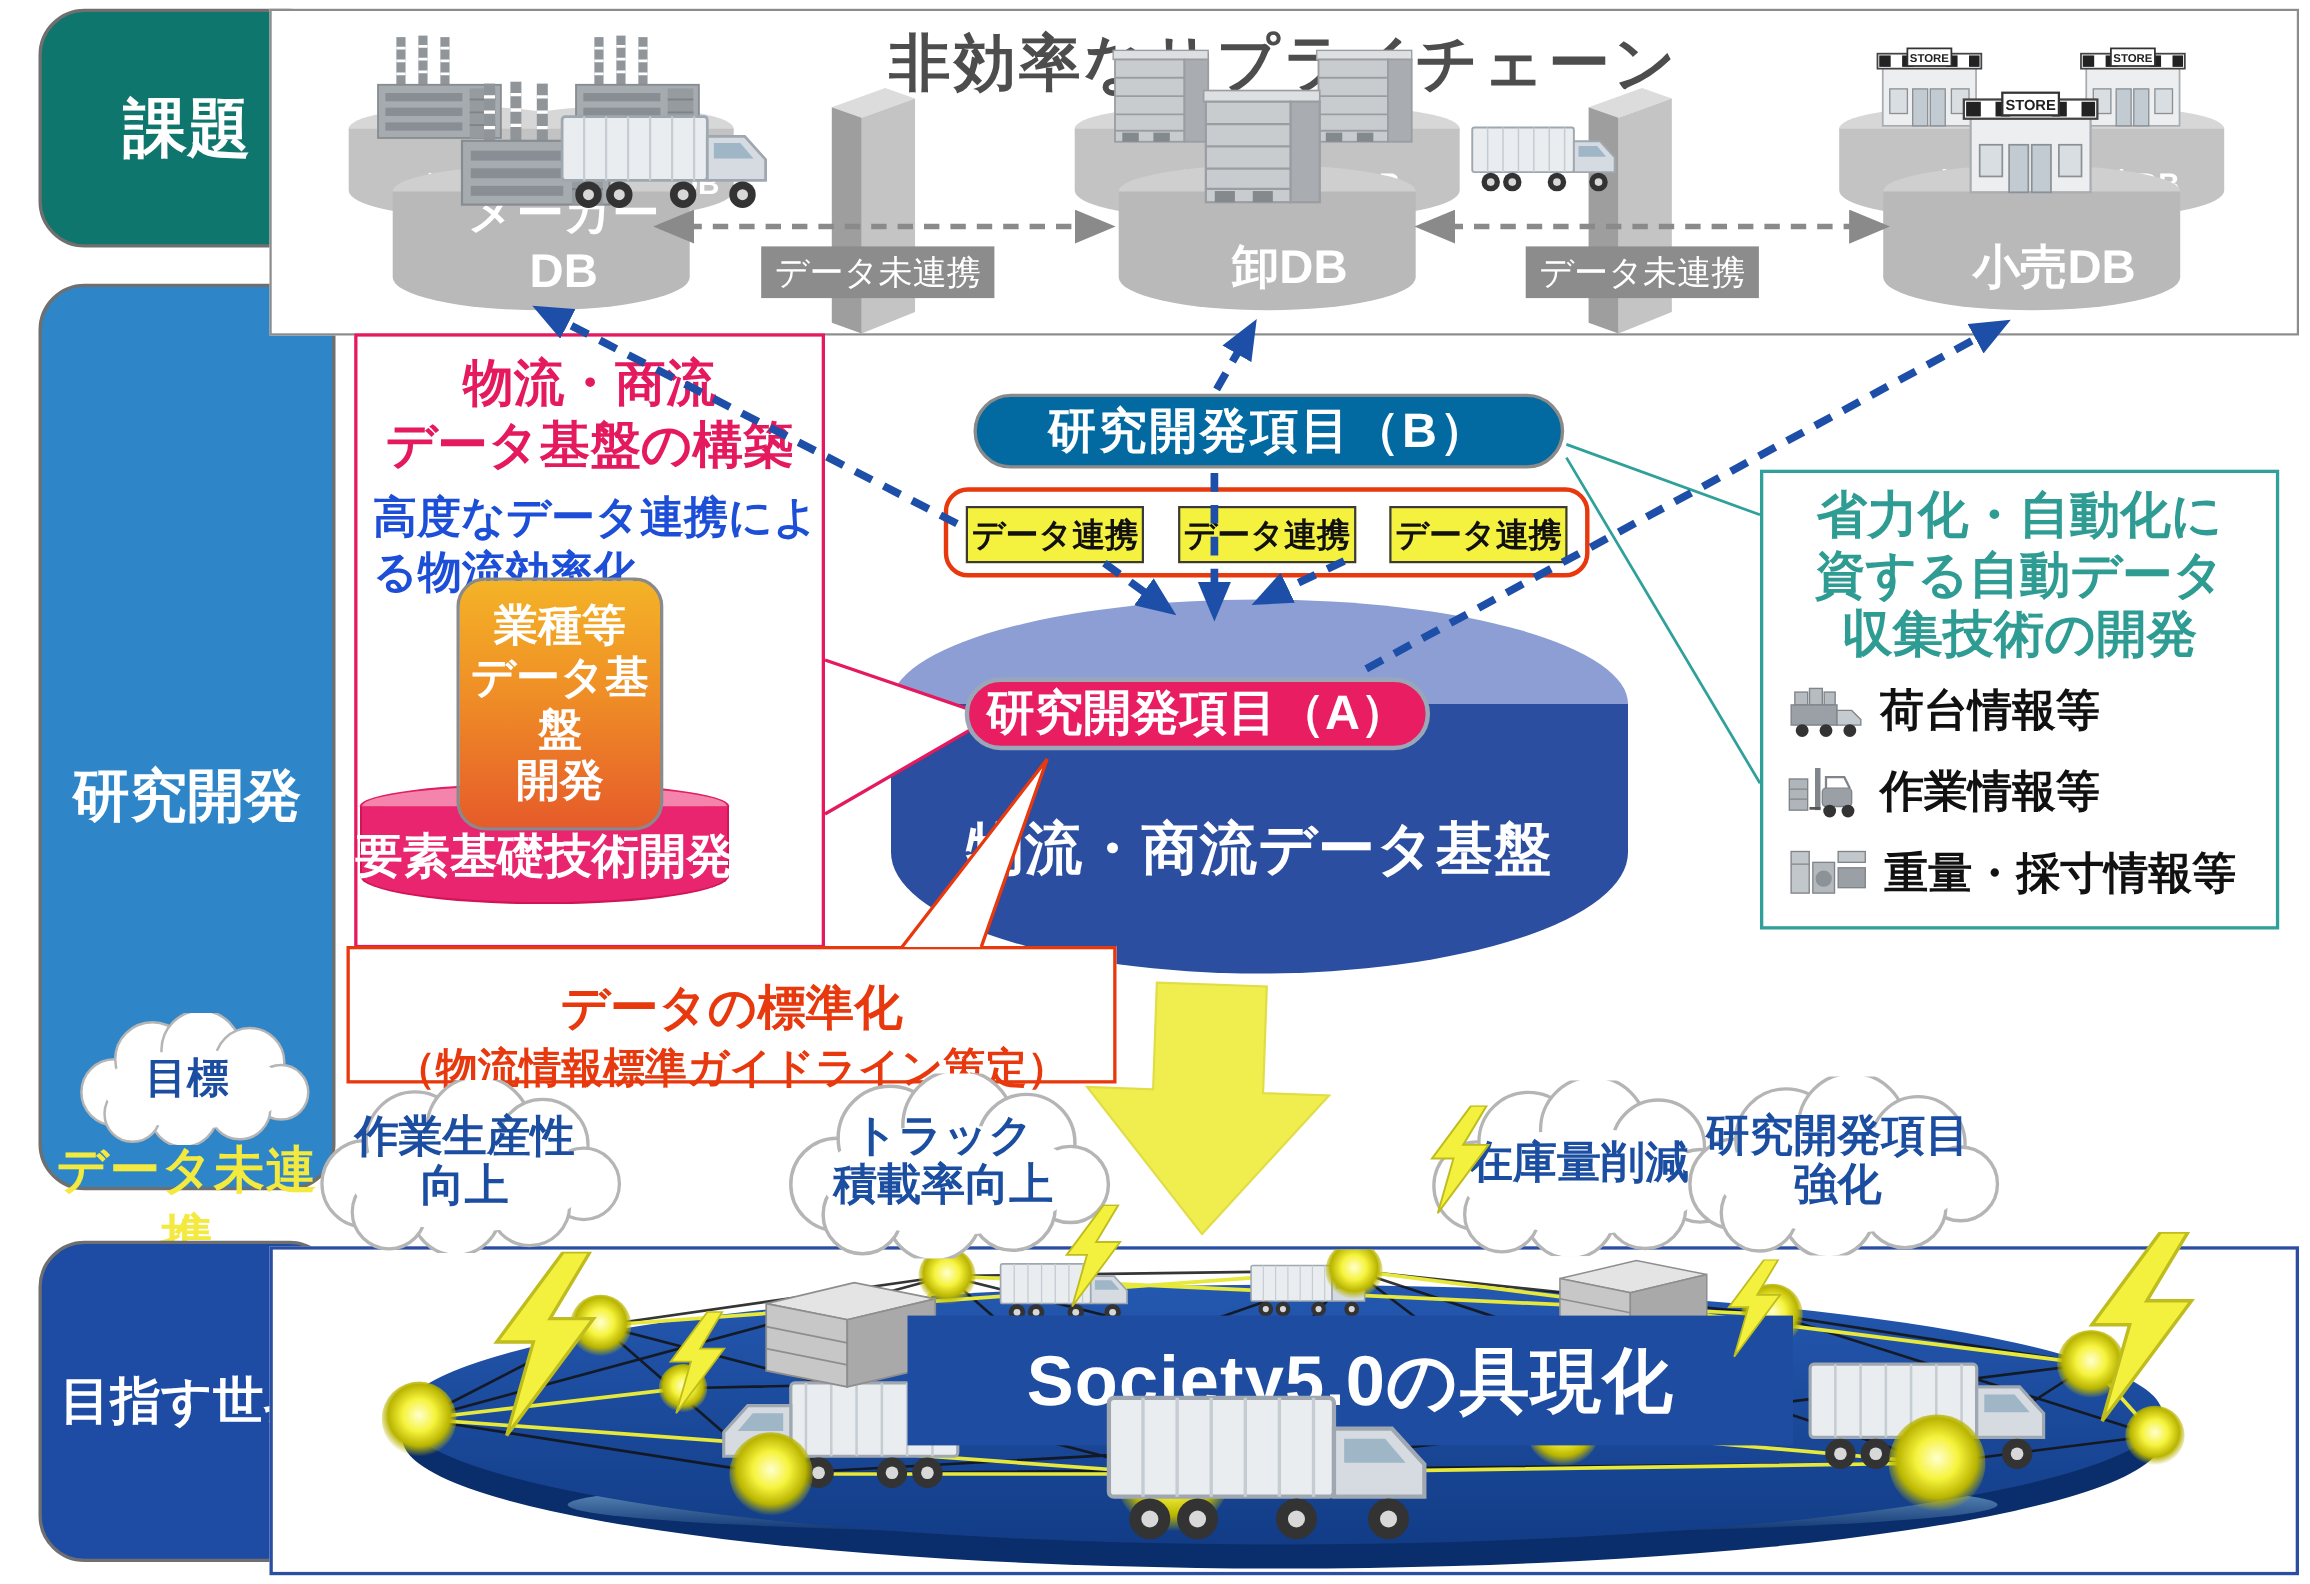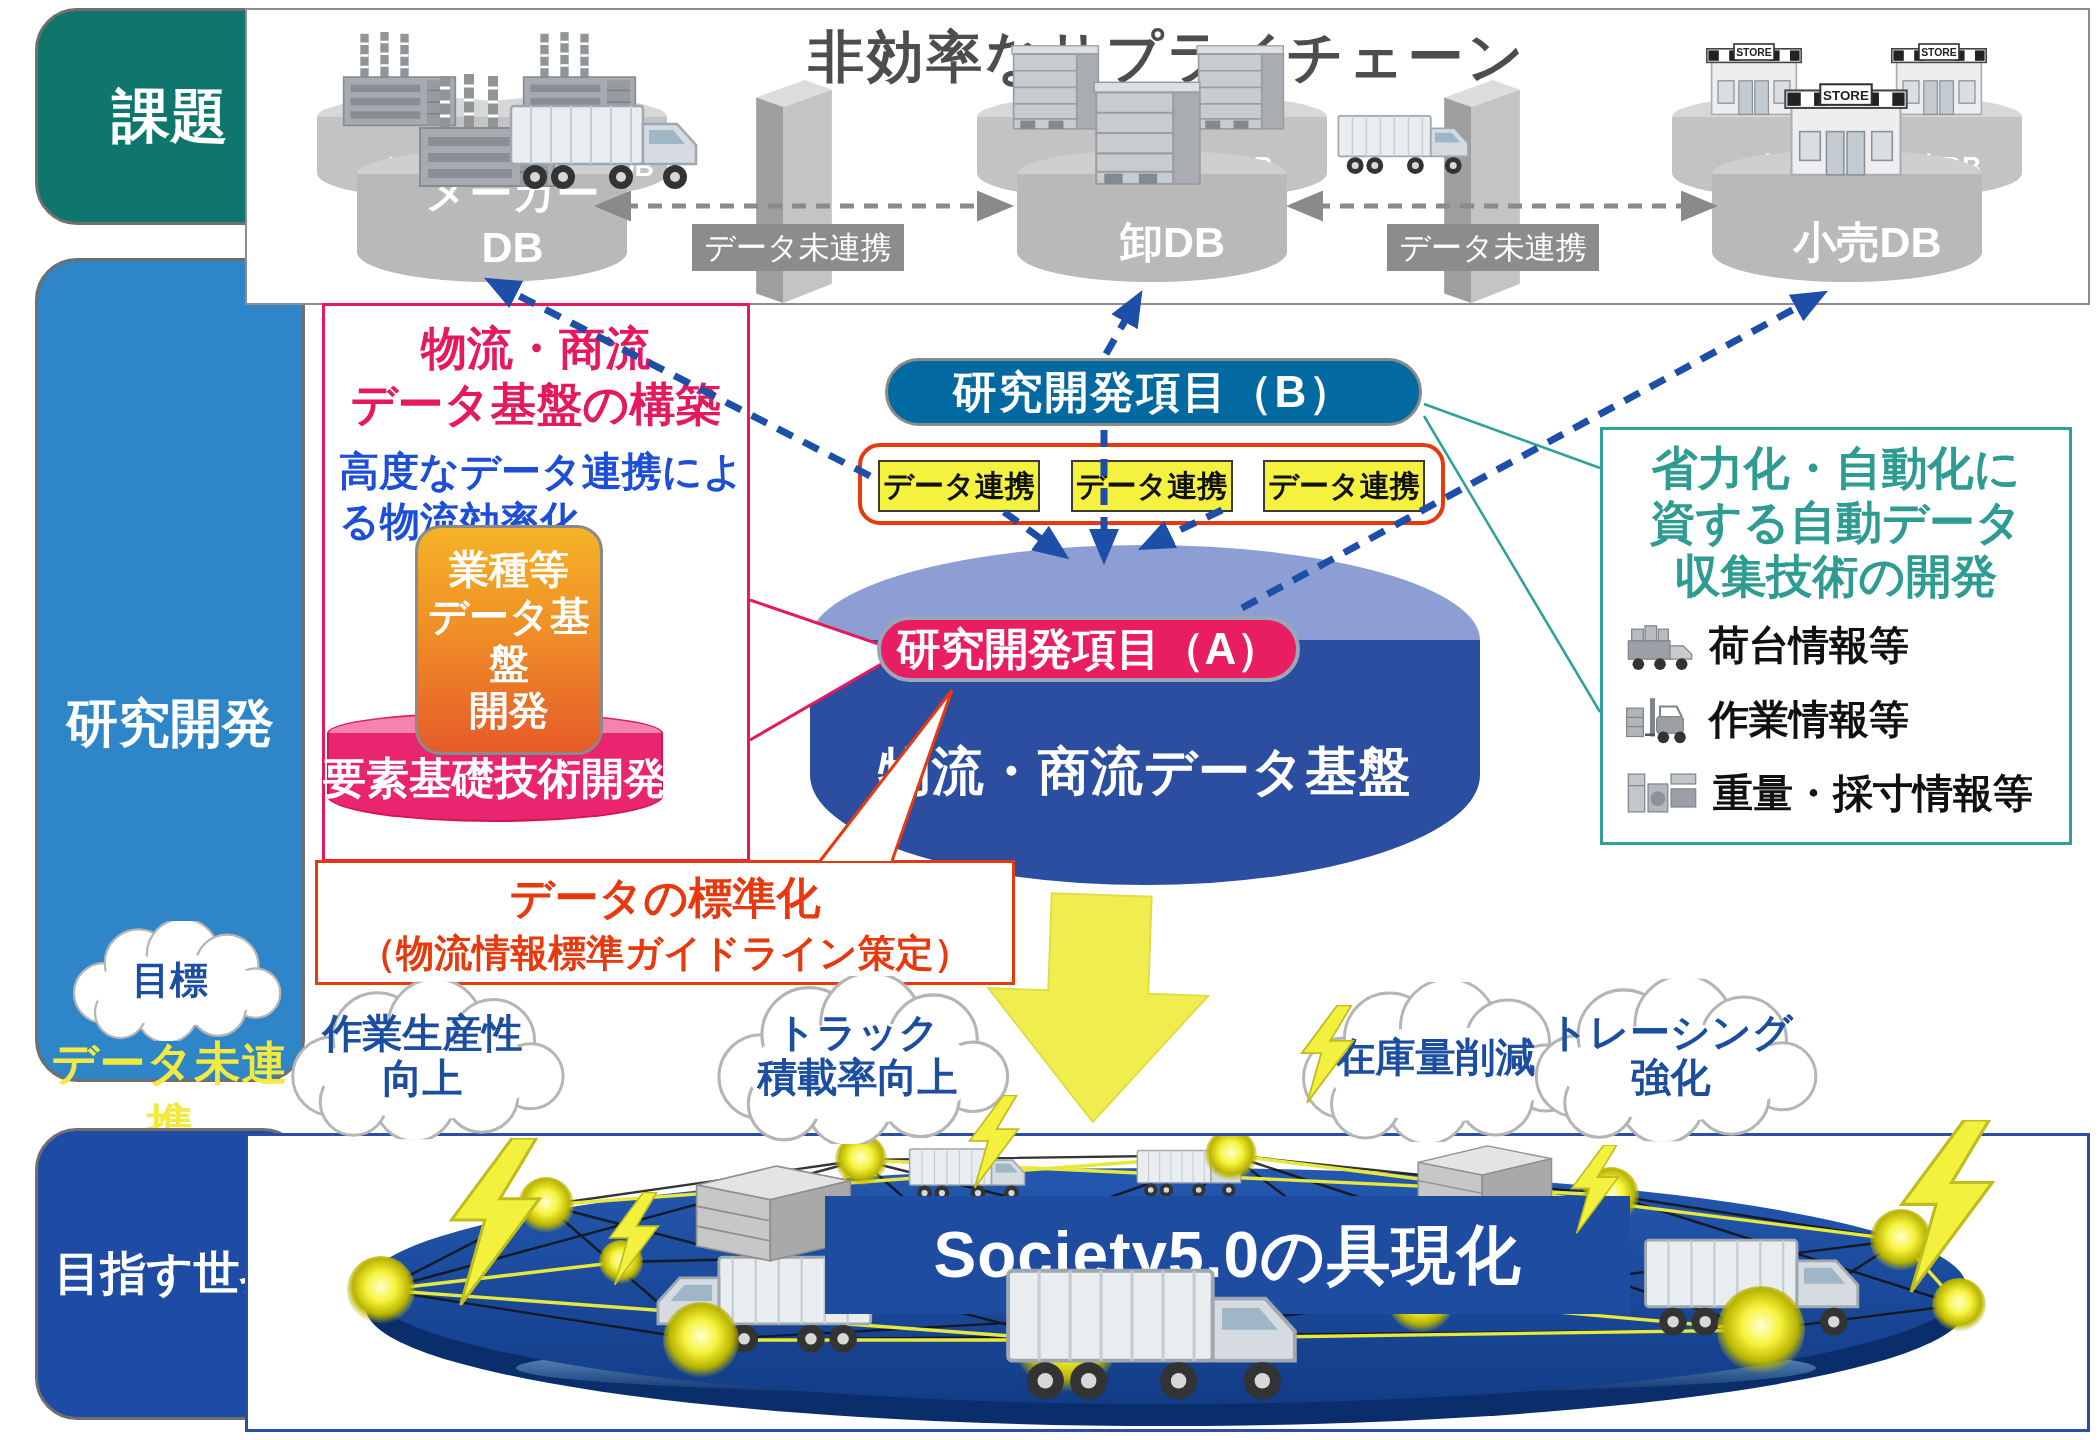--- a/index.html
+++ b/index.html
@@ -54,21 +54,21 @@
   .elem-cyl .cap{position:absolute;left:0;right:0;top:0;height:42px;border-radius:50%;
                  background:#F584AC;border:2px solid #E01E63;box-sizing:border-box;}
   .elem-cyl .body{position:absolute;left:0;right:0;top:21px;bottom:0;background:#E8256E;
                   border:2px solid #D01456;border-top:none;box-sizing:border-box;
                   border-radius:0 0 50% 50%/0 0 26px 26px;}
   .elem-lbl{position:absolute;left:-10px;right:-10px;top:38px;text-align:center;color:#fff;
             font-weight:bold;font-size:43px;z-index:1;}
   .std-box{position:absolute;left:315px;top:860px;width:700px;height:125px;background:#fff;
            border:3px solid #E8380D;box-sizing:border-box;z-index:2;text-align:center;
            color:#E8380D;font-weight:bold;}
-  .std-l1{margin-top:6px;font-size:44px;}
+  .std-l1{margin-top:24px;font-size:44px;}
   .std-l2{font-size:38px;}
 
   .pill{position:absolute;box-sizing:border-box;color:#fff;font-weight:bold;text-align:center;z-index:5;}
   .pill-b{left:885px;top:358px;width:537px;height:68px;background:#0369a1;border:3px solid #8a8a8a;
           border-radius:36px;font-size:44px;line-height:62px;letter-spacing:2px;}
   .pill-a{left:877px;top:616px;width:423px;height:66px;background:#E81D62;border:4px solid #9AA7B8;
           border-radius:34px;font-size:44px;line-height:58px;z-index:5;}
 
   .link-wrap{position:absolute;left:858px;top:443px;width:587px;height:82px;border:4px solid #E8380D;
              border-radius:22px;box-sizing:border-box;background:#fff;z-index:3;
@@ -475,21 +475,21 @@
     <div class="ctext">
       <div>在庫量削減</div>
       <div></div>
     </div>
   </div>
   <div class="cloud" style="left:1518px;top:975px;width:305px;height:170px">
     <svg width="305" height="170" viewBox="0 0 300 160">
         <use href="#cloudshape"></use>
       </svg>
     <div class="ctext">
-      <div>トレーシング</div>
+      <div>研究開発項目</div>
       <div>強化</div>
     </div>
   </div>
 
   <div class="bottom-panel">
     <svg class="abs" style="left:0;top:0" width="1839" height="293" viewBox="0 0 1839 293">
       <ellipse cx="918" cy="172" rx="800" ry="118" fill="#0A2E6C"></ellipse>
       <ellipse cx="918" cy="232" rx="650" ry="28" fill="url(#glow)" opacity="0.75"></ellipse>
       <ellipse cx="918" cy="150" rx="800" ry="118" fill="url(#disk)"></ellipse>
       <g stroke="#121212" stroke-width="2.4" opacity="0.85">

